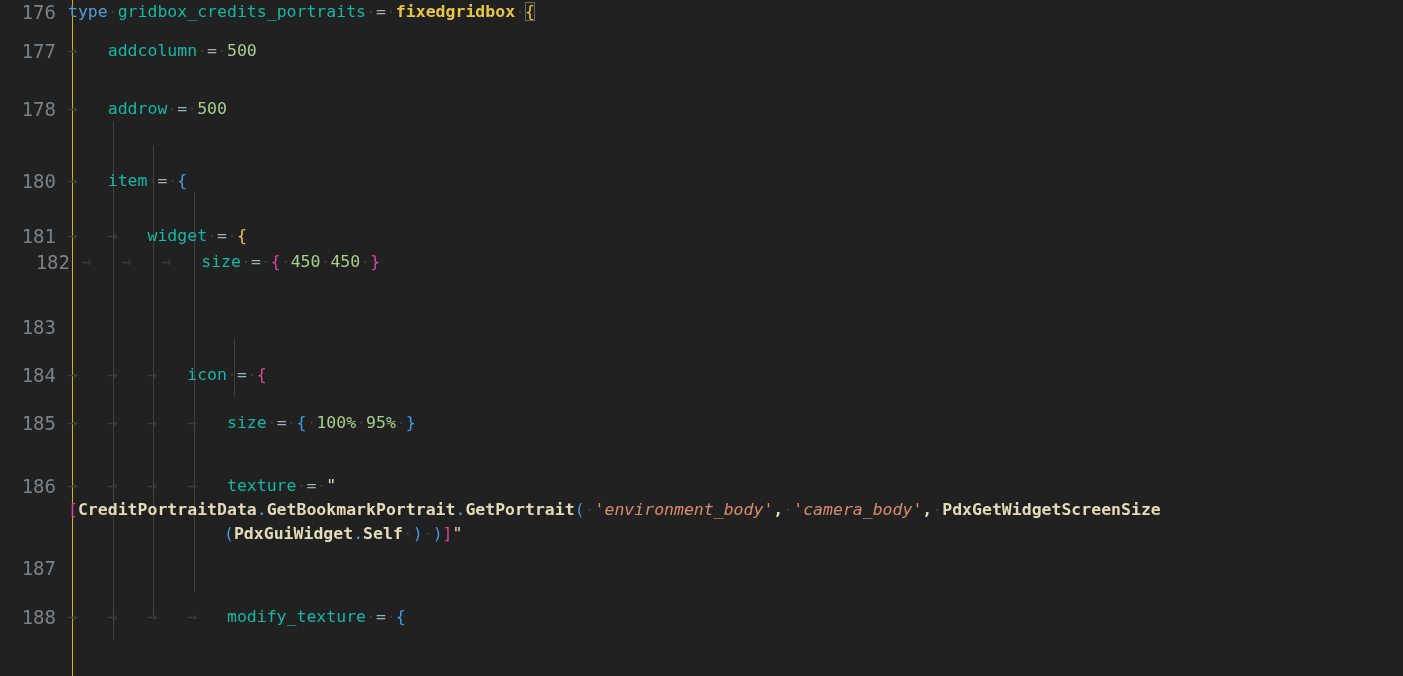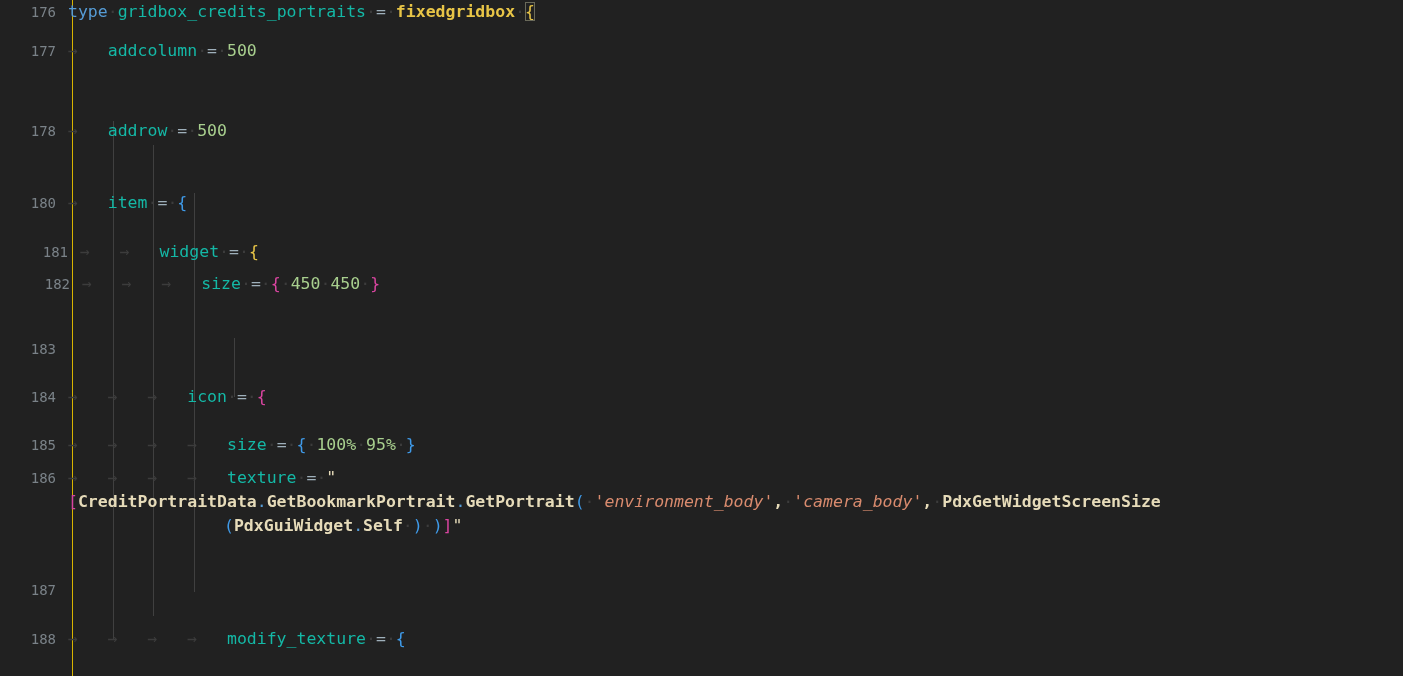--- a/index.html
+++ b/index.html
@@ -26,21 +26,21 @@
     white-space: pre;
     display: block;
   }
   .row.h2 { height: 48.4px; }
   .ln {
     position: absolute;
     left: 0; top: 0;
     width: 56px;
     text-align: right;
     color: #7a8288;
-    font-size: 14px;
+    font-size: 19px;
     line-height: 24.2px;
     user-select: none;
   }
   .code {
     position: absolute;
     left: 68px; top: 0;
     line-height: 24.2px;
     color: #d4d4d4;
   }
   
@@ -92,32 +92,32 @@
       <div class="row" style="top:0px;">
         <span class="ln">176</span>
         <span class="code"><span class="t-kw">type</span><span class="t-ws">·</span><span class="t-id">gridbox_credits_portraits</span><span class="t-ws">·</span><span class="t-eq">=</span><span class="t-ws">·</span><span class="t-val">fixedgridbox</span><span class="t-ws">·</span><span class="t-br-y bracket-match">{</span></span>
       </div>
 
       <div class="row" style="top:15px;">
         <span class="ln">177</span>
         <span class="code"><span class="t-tab">→   </span><span class="t-id">addcolumn</span><span class="t-ws">·</span><span class="t-eq">=</span><span class="t-ws">·</span><span class="t-num">500</span></span>
       </div>
 
-      <div class="row" style="top:48.4px;margin-top:22px;">
+      <div class="row" style="top:48.4px;">
         <span class="ln">178</span>
         <span class="code"><span class="t-tab">→   </span><span class="t-id">addrow</span><span class="t-ws">·</span><span class="t-eq">=</span><span class="t-ws">·</span><span class="t-num">500</span></span>
       </div>
 
 
       <div class="row" style="top:96.8px;">
         <span class="ln">180</span>
         <span class="code"><span class="t-tab">→   </span><span class="t-id">item</span><span class="t-ws">·</span><span class="t-eq">=</span><span class="t-ws">·</span><span class="t-br-b">{</span></span>
       </div>
 
-      <div class="row" style="top:121px;margin-left:12px;">
+      <div class="row" style="top:127px;">
         <span class="ln">181</span>
         <span class="code"><span class="t-tab">→   →   </span><span class="t-id">widget</span><span class="t-ws">·</span><span class="t-eq">=</span><span class="t-ws">·</span><span class="t-br-y">{</span></span>
       </div>
 
       <div class="row" style="top:129px;margin-left:14px;">
         <span class="ln">182</span>
         <span class="code"><span class="t-tab">→   →   →   </span><span class="t-id">size</span><span class="t-ws">·</span><span class="t-eq">=</span><span class="t-ws">·</span><span class="t-br-p">{</span><span class="t-ws">·</span><span class="t-num">450</span><span class="t-ws">·</span><span class="t-num">450</span><span class="t-ws">·</span><span class="t-br-p">}</span></span>
       </div>
 
       <div class="row" style="top:169.4px;">
@@ -128,21 +128,21 @@
       <div class="row" style="top:193.6px;">
         <span class="ln">184</span>
         <span class="code"><span class="t-tab">→   →   →   </span><span class="t-id">icon</span><span class="t-ws">·</span><span class="t-eq">=</span><span class="t-ws">·</span><span class="t-br-p">{</span></span>
       </div>
 
       <div class="row" style="top:217.8px;">
         <span class="ln">185</span>
         <span class="code"><span class="t-tab">→   →   →   →   </span><span class="t-id">size</span><span class="t-ws">·</span><span class="t-eq">=</span><span class="t-ws">·</span><span class="t-br-b">{</span><span class="t-ws">·</span><span class="t-num">100%</span><span class="t-ws">·</span><span class="t-num">95%</span><span class="t-ws">·</span><span class="t-br-b">}</span></span>
       </div>
 
-      <div class="row h2" style="top:226px;">
+      <div class="row h2" style="top:256px;">
         <span class="ln">186</span>
         <span class="code" style="white-space:pre-wrap; width:1330px;"><span class="t-tab">→   →   →   →   </span><span class="t-id">texture</span><span class="t-ws">·</span><span class="t-eq">=</span><span class="t-ws">·</span><span class="t-str">"</span><span class="t-br-p">[</span><span class="t-fn">CreditPortraitData</span><span class="t-dot">.</span><span class="t-fn">GetBookmarkPortrait</span><span class="t-dot">.</span><span class="t-fn">GetPortrait</span><span class="t-br-b">(</span><span class="t-ws">·</span><span class="t-sq">'environment_body'</span><span class="t-fn">,</span><span class="t-ws">·</span><span class="t-sq">'camera_body'</span><span class="t-fn">,</span><span class="t-ws">·</span><span class="t-fn">PdxGetWidgetScreenSize</span><br><span style="display:inline-block;width:156px;"></span><span class="t-br-b">(</span><span class="t-fn">PdxGuiWidget</span><span class="t-dot">.</span><span class="t-fn">Self</span><span class="t-ws">·</span><span class="t-br-b">)</span><span class="t-ws">·</span><span class="t-br-b">)</span><span class="t-br-p">]</span><span class="t-str">"</span></span>
       </div>
 
       <div class="row" style="top:290.4px;">
         <span class="ln">187</span>
         <span class="code"></span>
       </div>
 
       <div class="row" style="top:314.6px;">

